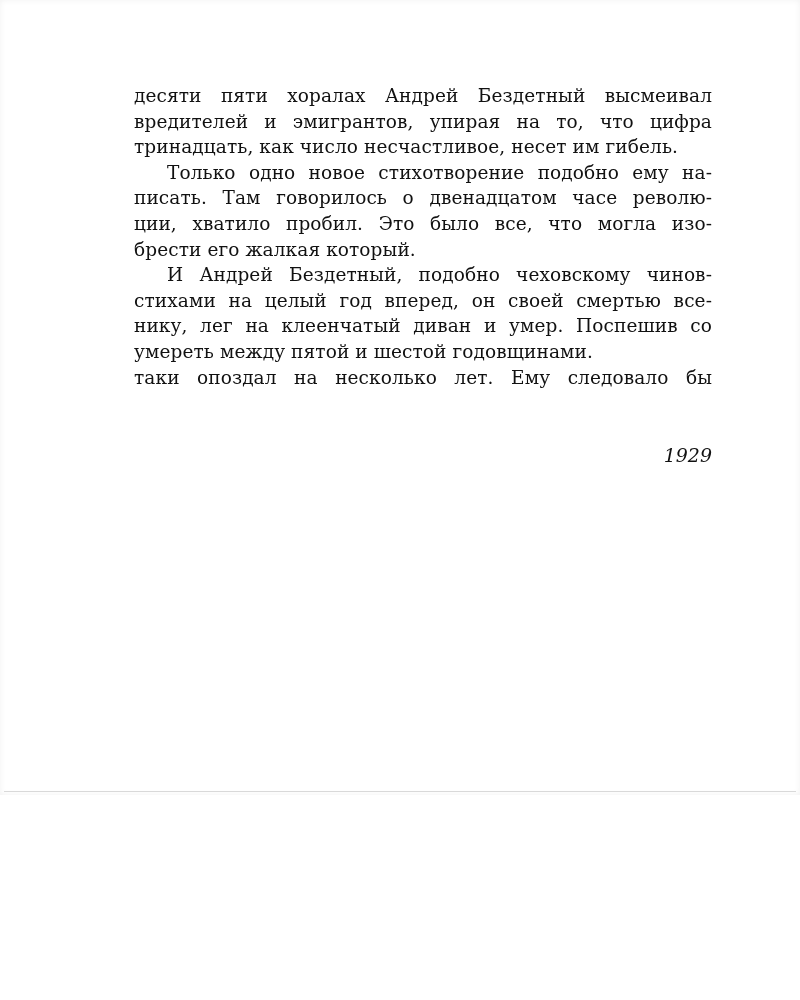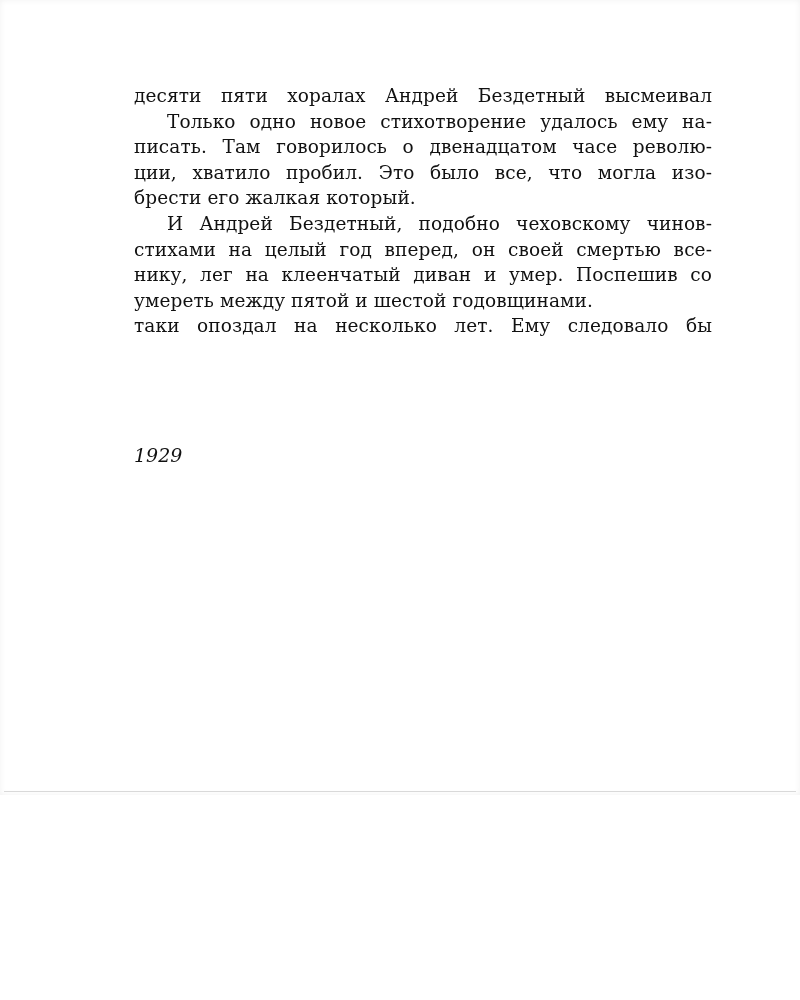--- a/index.html
+++ b/index.html
@@ -42,20 +42,21 @@
     text-align-last: left;
   }
   .line.indent {
     padding-left: 33px;
   }
   .year-line {
     position: absolute;
     left: 134px;
     top: 443px;
     width: 578px;
+    text-align: right;
     font-style: italic;
     font-size: 19px;
     line-height: 24px;
     font-weight: 500;
   }
   .scan-edge-bottom {
     position: absolute;
     left: 4px;
     right: 4px;
     bottom: 3px;
@@ -63,23 +64,25 @@
     background: #d9d9d9;
   }
 </style>
 </head>
 <body>
 
 <div class="scan-page">
   <div class="text-block">
       <div class="paragraph">
         <div class="line">десяти пяти хоралах Андрей Бездетный высмеивал</div>
+        <div class="line">вредителей и эмигрантов, упирая на то, что цифра</div>
+        <div class="line last">тринадцать, как число несчастливое, несет им гибель.</div>
       </div>
       <div class="paragraph">
-        <div class="line indent">Только одно новое стихотворение удалось ему на-</div>
+        <div class="line indent">Только одно новое стихотворение подобно ему на-</div>
         <div class="line">писать. Там говорилось о двенадцатом часе револю-</div>
         <div class="line">ции, хватило пробил. Это было все, что могла изо-</div>
         <div class="line last">брести его жалкая который.</div>
       </div>
       <div class="paragraph">
         <div class="line indent">И Андрей Бездетный, подобно чеховскому чинов-</div>
         <div class="line">стихами на целый год вперед, он своей смертью все-</div>
         <div class="line">нику, лег на клеенчатый диван и умер. Поспешив со</div>
         <div class="line last">умереть между пятой и шестой годовщинами.</div>
         <div class="line">таки опоздал на несколько лет. Ему следовало бы</div>

